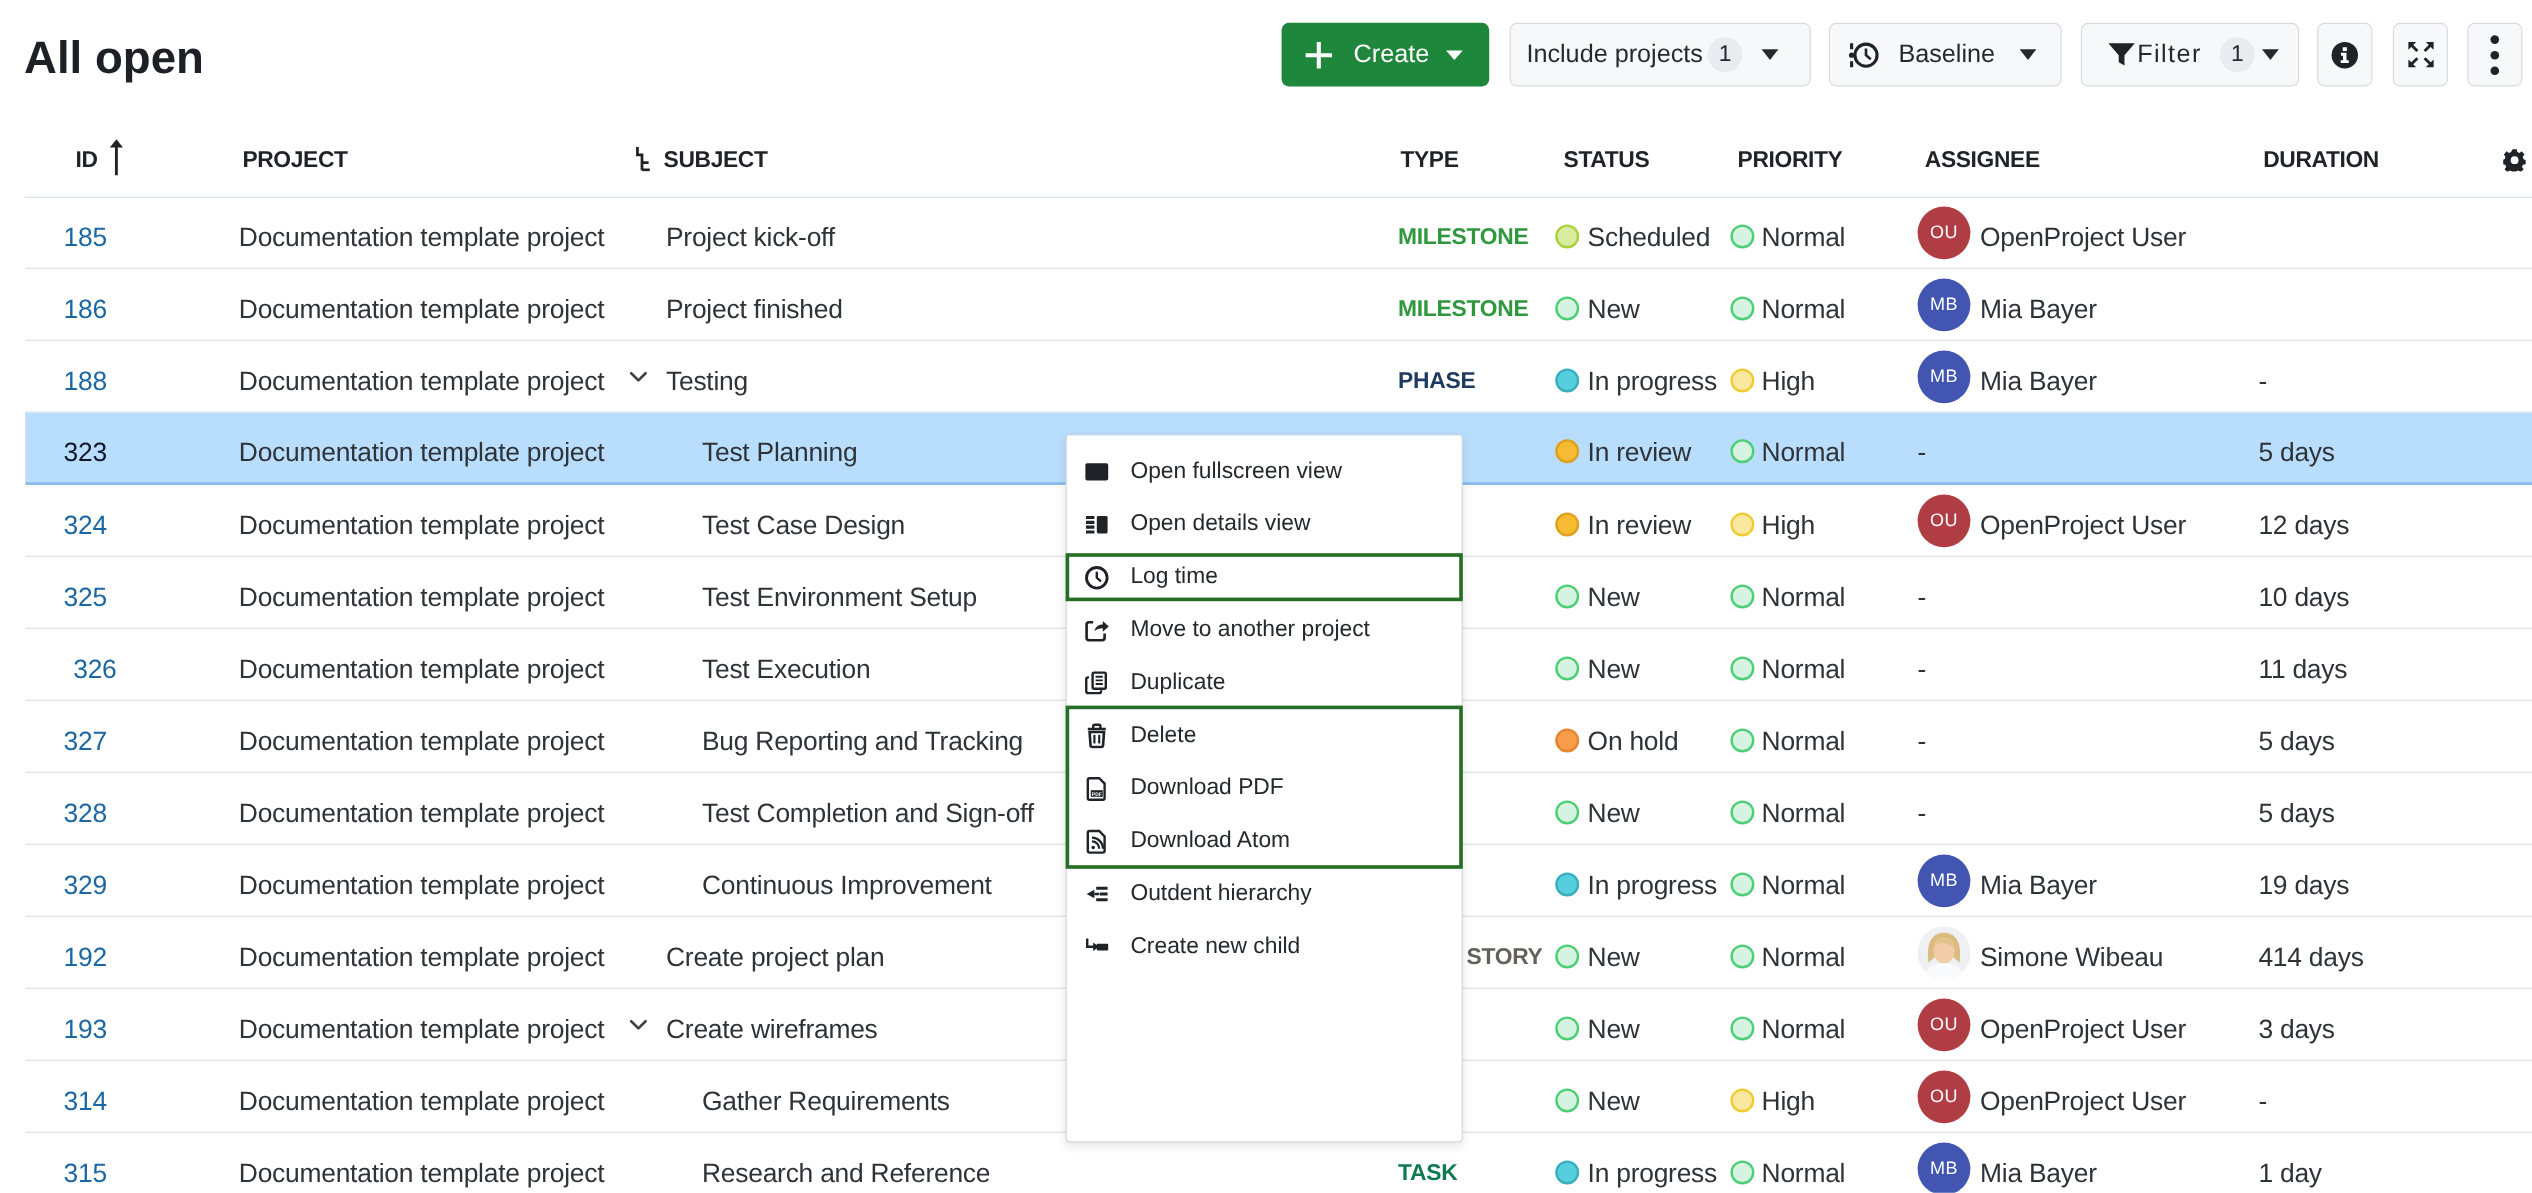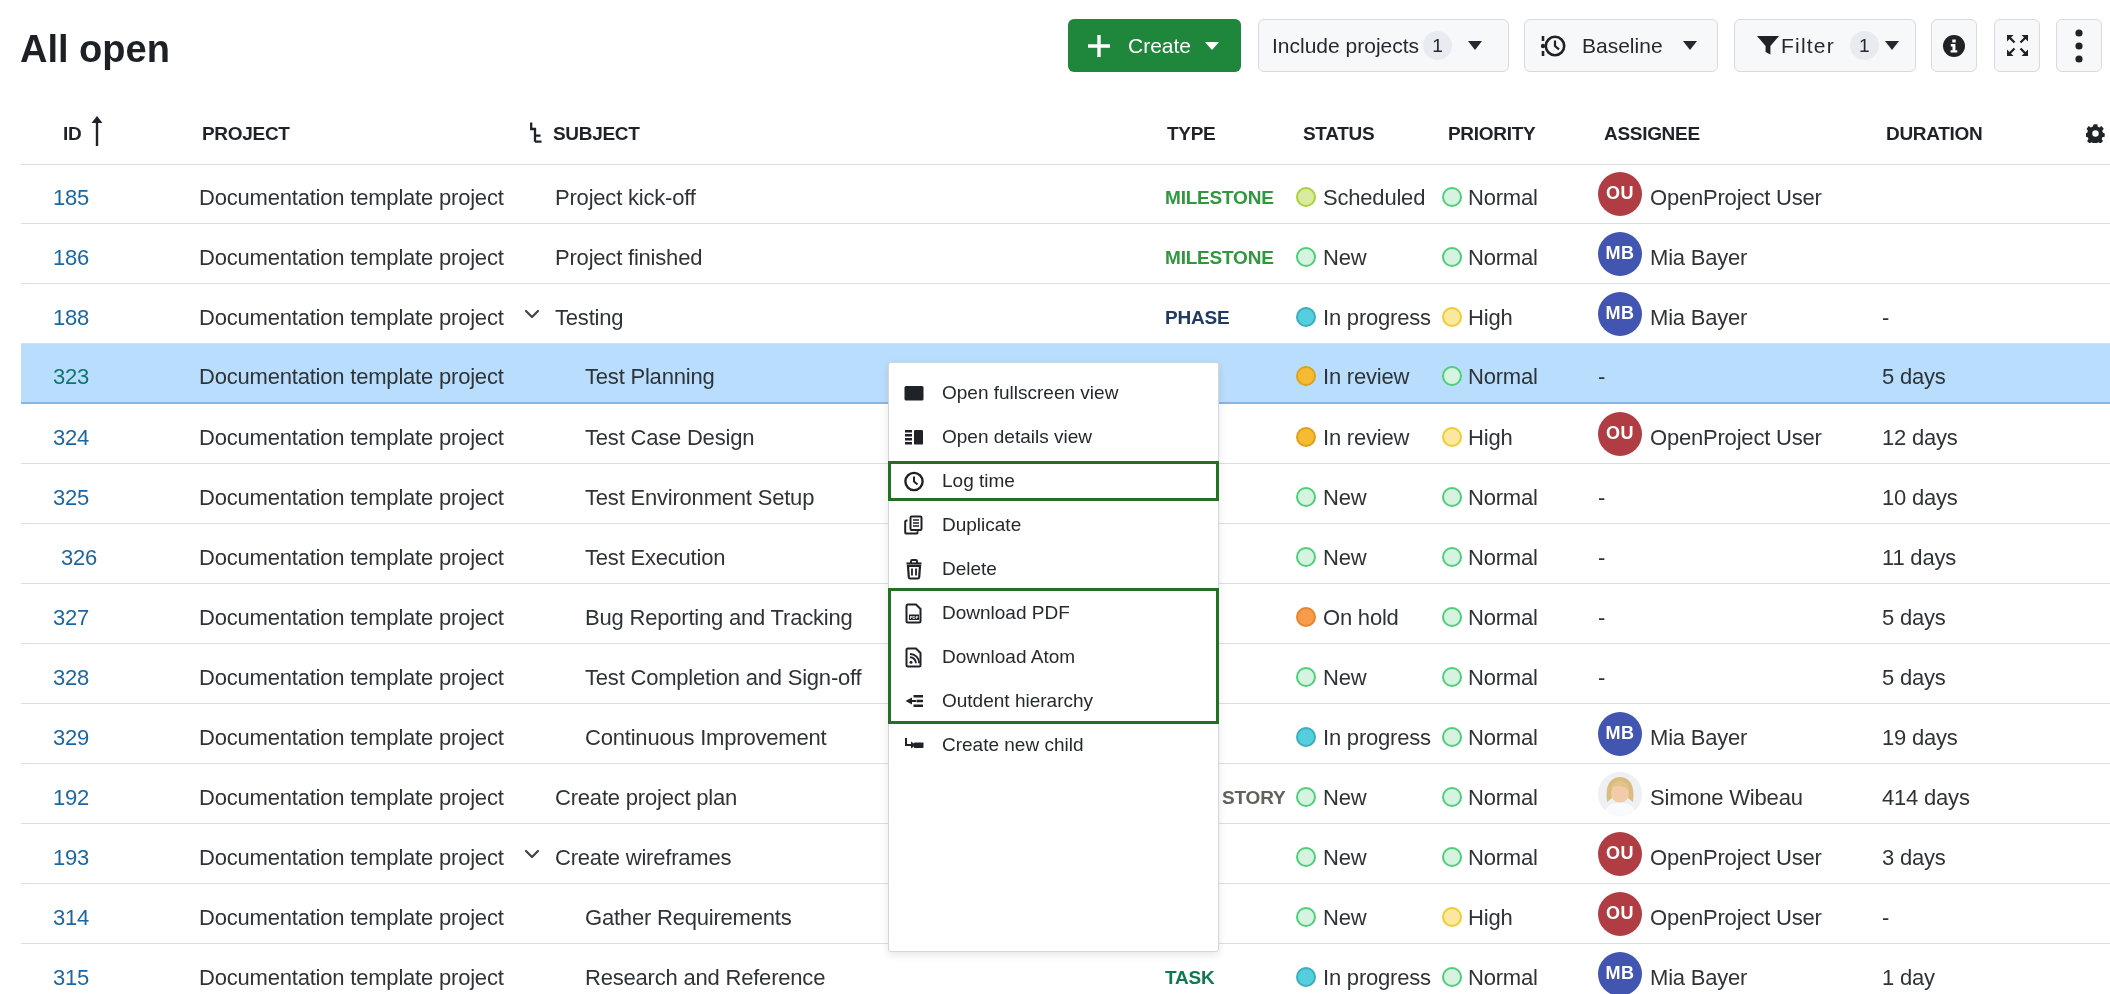--- a/index.html
+++ b/index.html
@@ -12,27 +12,27 @@
   text-align:center;line-height:29px;font-size:19px;color:#24292f}
 .caret{width:0;height:0;border-left:7.5px solid transparent;border-right:7.5px solid transparent;
   border-top:9px solid #24292f}
 
 .th{position:absolute;top:124px;font-size:19px;font-weight:bold;color:#1f2328;letter-spacing:-0.3px;line-height:20px}
 
 .row{position:absolute;left:0;width:2110px;height:60px;border-bottom:1px solid #dadfe6;font-size:22px;letter-spacing:-0.2px}
 .row.sel{background:#b9ddfd;border-bottom:2px solid #80b8ed}
 .c{position:absolute;top:calc(50% + 4px);transform:translateY(-50%);white-space:nowrap}
 .idl{color:#1a67a3}
-.idn{color:#0f766e}
+.idn{color:#0f172a}
 .type{font-size:19px;font-weight:bold;letter-spacing:-0.2px}
 .dot{position:absolute;top:50%;margin-top:-7px;width:20px;height:20px;border-radius:50%;border:2px solid}
 .chev{position:absolute;top:50%;margin-top:-9px}
 .avwrap{position:absolute;left:1598px;top:50%;margin-top:-22px;width:44px;height:44px}
 .av{display:flex;align-items:center;justify-content:center;width:44px;height:44px;border-radius:50%;
-  color:#fff;font-size:18px;font-weight:bold;letter-spacing:0.5px}
+  color:#fff;font-size:15px;font-weight:normal;letter-spacing:0.5px}
 
 .hline{position:absolute;left:21px;right:0;top:164px;border-top:1px solid #d9dee4}
 
 .menu{position:absolute;left:888px;top:362px;width:331px;height:590px;background:#fff;
   border:1px solid #d2d7db;border-radius:3px;box-shadow:0 3px 9px rgba(0,0,0,.10);padding-top:8px;z-index:5}
 .mi{height:44px;display:flex;align-items:center;font-size:19px;color:#24292d}
 .mi svg{margin-left:14px;flex:0 0 auto}
 .mi span{margin-left:17px;white-space:nowrap}
 .gbox{position:absolute;left:888px;width:331px;border:3px solid #256e25;z-index:6}
 </style></head>
@@ -340,20 +340,27 @@
     </div>
     <div class="mi">
       <svg width="22" height="22" viewBox="0 0 22 22">
         <circle cx="11" cy="11.5" r="8.6" fill="none" stroke="#1f2328" stroke-width="2.4"></circle>
         <path d="M11 6.5v5l3.5 3" fill="none" stroke="#1f2328" stroke-width="2"></path>
       </svg>
       <span>Log time</span>
     </div>
     <div class="mi">
       <svg width="22" height="22" viewBox="0 0 22 22">
+        <path d="M8 4.5H4.5A2 2 0 0 0 2.5 6.5v11a2 2 0 0 0 2 2h11a2 2 0 0 0 2-2V14" fill="none" stroke="#1f2328" stroke-width="2.2"></path>
+        <path d="M9 12 C10 8 13 6.5 16 6.5 L16 3.5 21 8 16 12.5 16 9.5 C13 9.5 10.5 10.5 9 12 Z" fill="#1f2328"></path>
+      </svg>
+      <span>Move to another project</span>
+    </div>
+    <div class="mi">
+      <svg width="22" height="22" viewBox="0 0 22 22">
         <rect x="7.5" y="2.5" width="11" height="13.5" rx="1.2" fill="none" stroke="#1f2328" stroke-width="2"></rect>
         <path d="M4.5 6.5 H3.8 A1.6 1.6 0 0 0 2.2 8.1 V18 a1.6 1.6 0 0 0 1.6 1.6 H13 a1.6 1.6 0 0 0 1.6 -1.6 v-.7" fill="none" stroke="#1f2328" stroke-width="2"></path>
         <path d="M10 6h6M10 9h6M10 12h6" stroke="#1f2328" stroke-width="1.6"></path>
       </svg>
       <span>Duplicate</span>
     </div>
     <div class="mi">
       <svg width="22" height="22" viewBox="0 0 22 22">
         <path d="M3.5 5.5h15" stroke="#1f2328" stroke-width="2.2"></path>
         <path d="M8 5V3.2A1.2 1.2 0 0 1 9.2 2h3.6A1.2 1.2 0 0 1 14 3.2V5" fill="none" stroke="#1f2328" stroke-width="2"></path>

